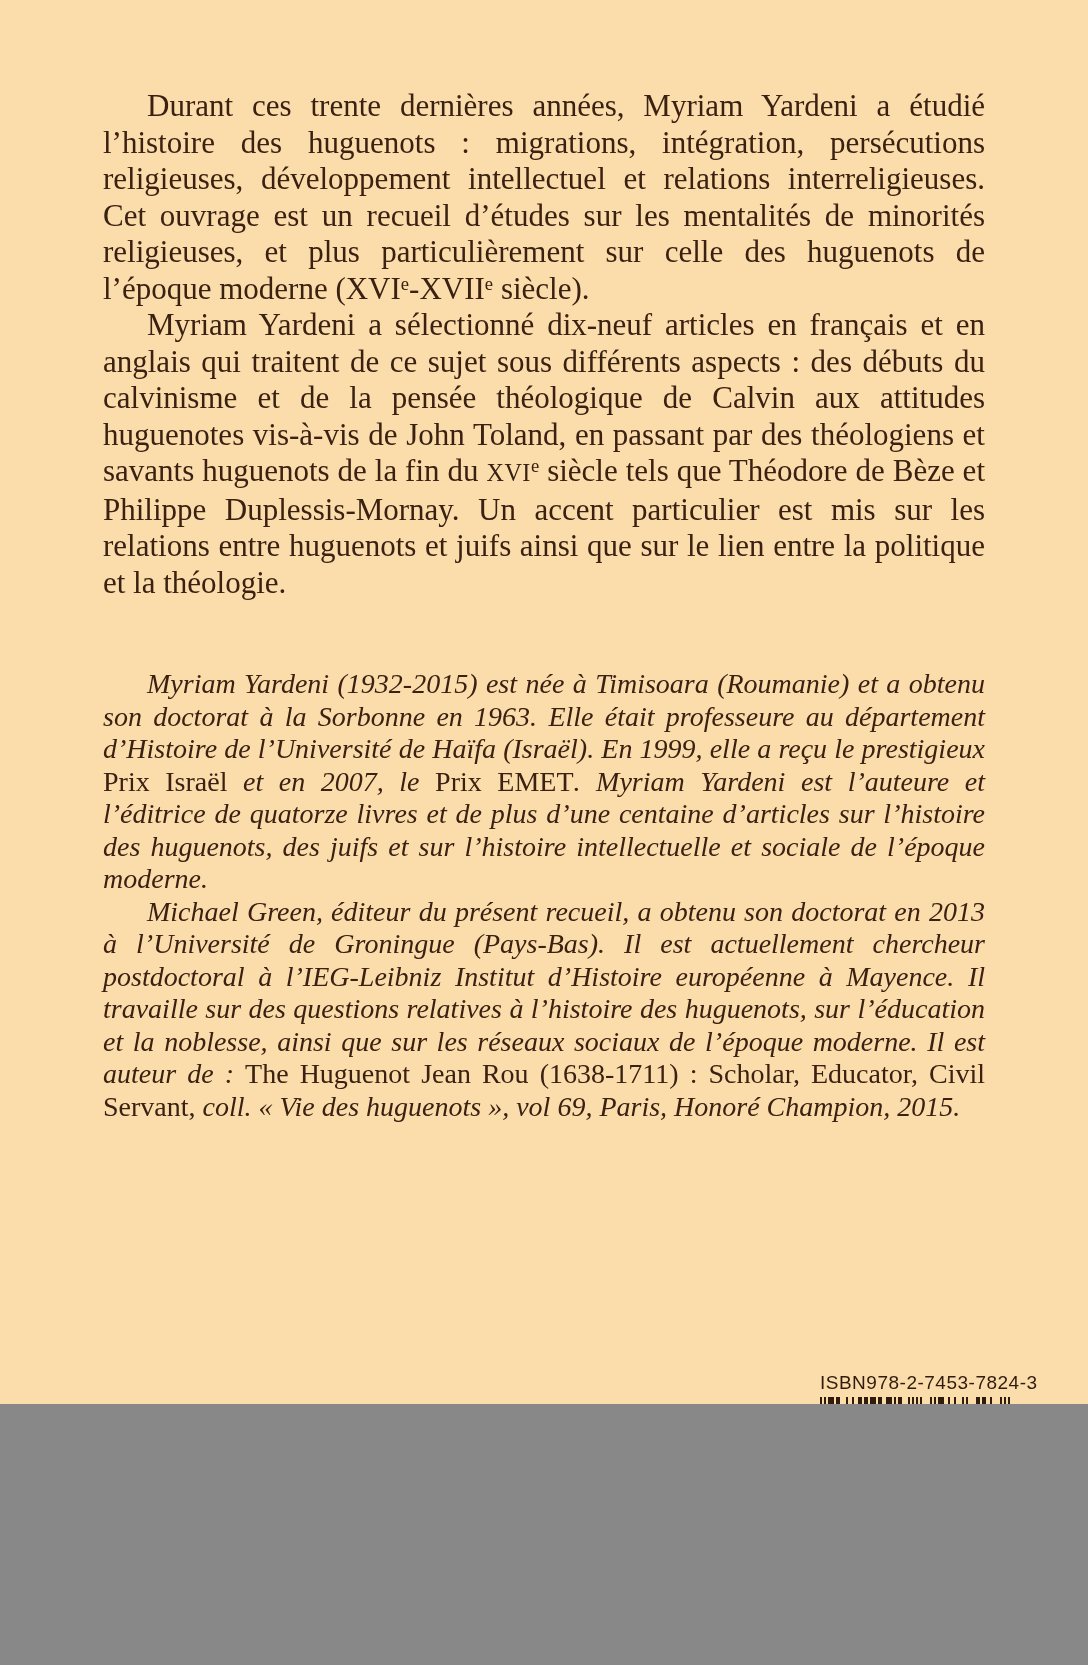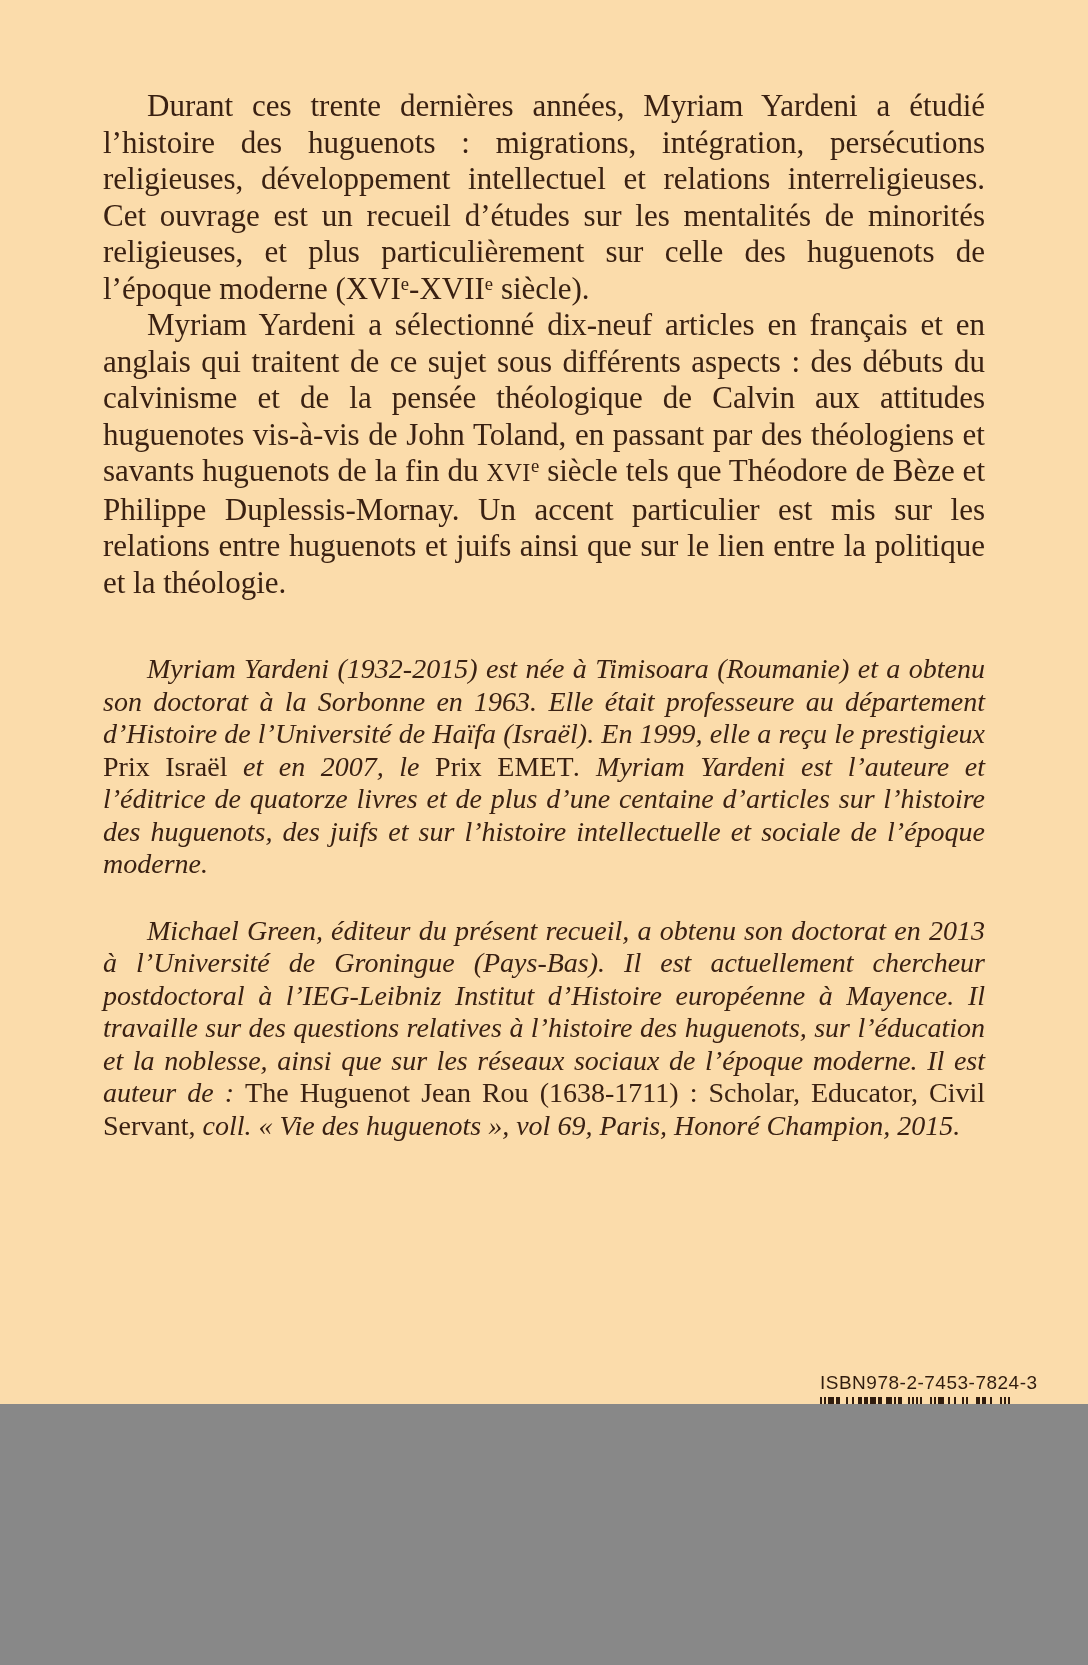--- a/index.html
+++ b/index.html
@@ -32,22 +32,22 @@
   }
   .p-roman{
     font-size:31px;
     line-height:36.5px;
   }
   .p-italic{
     font-style:italic;
     font-size:28px;
     line-height:32.5px;
   }
-  .gap-big{margin-top:52px;}
-  .gap-small{margin-top:34px;}
+  .gap-big{margin-top:67px;}
+  .gap-small{}
   .sup{
     font-size:0.6em;
     vertical-align:0.5em;
     line-height:0;
   }
   .smallcap{
     font-size:0.78em;
     letter-spacing:0.5px;
   }
   .roman-inline{

